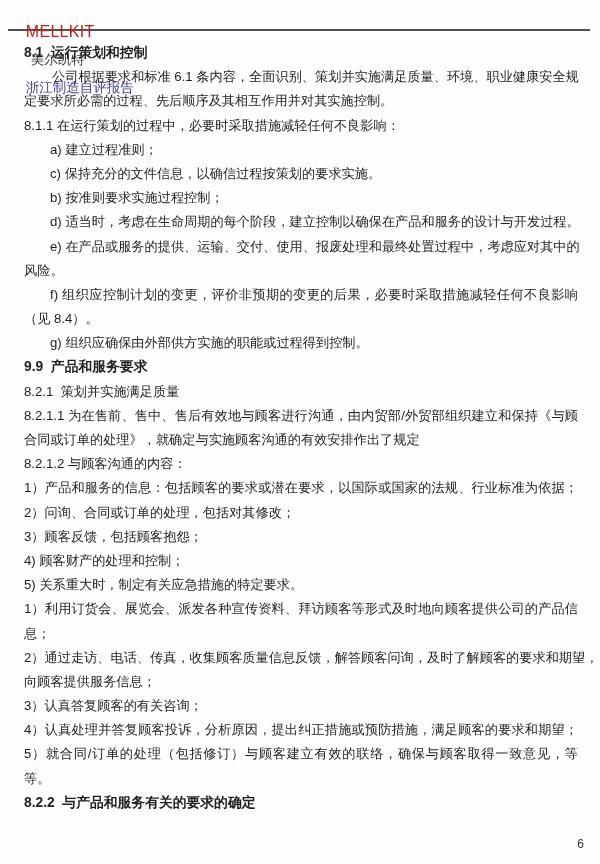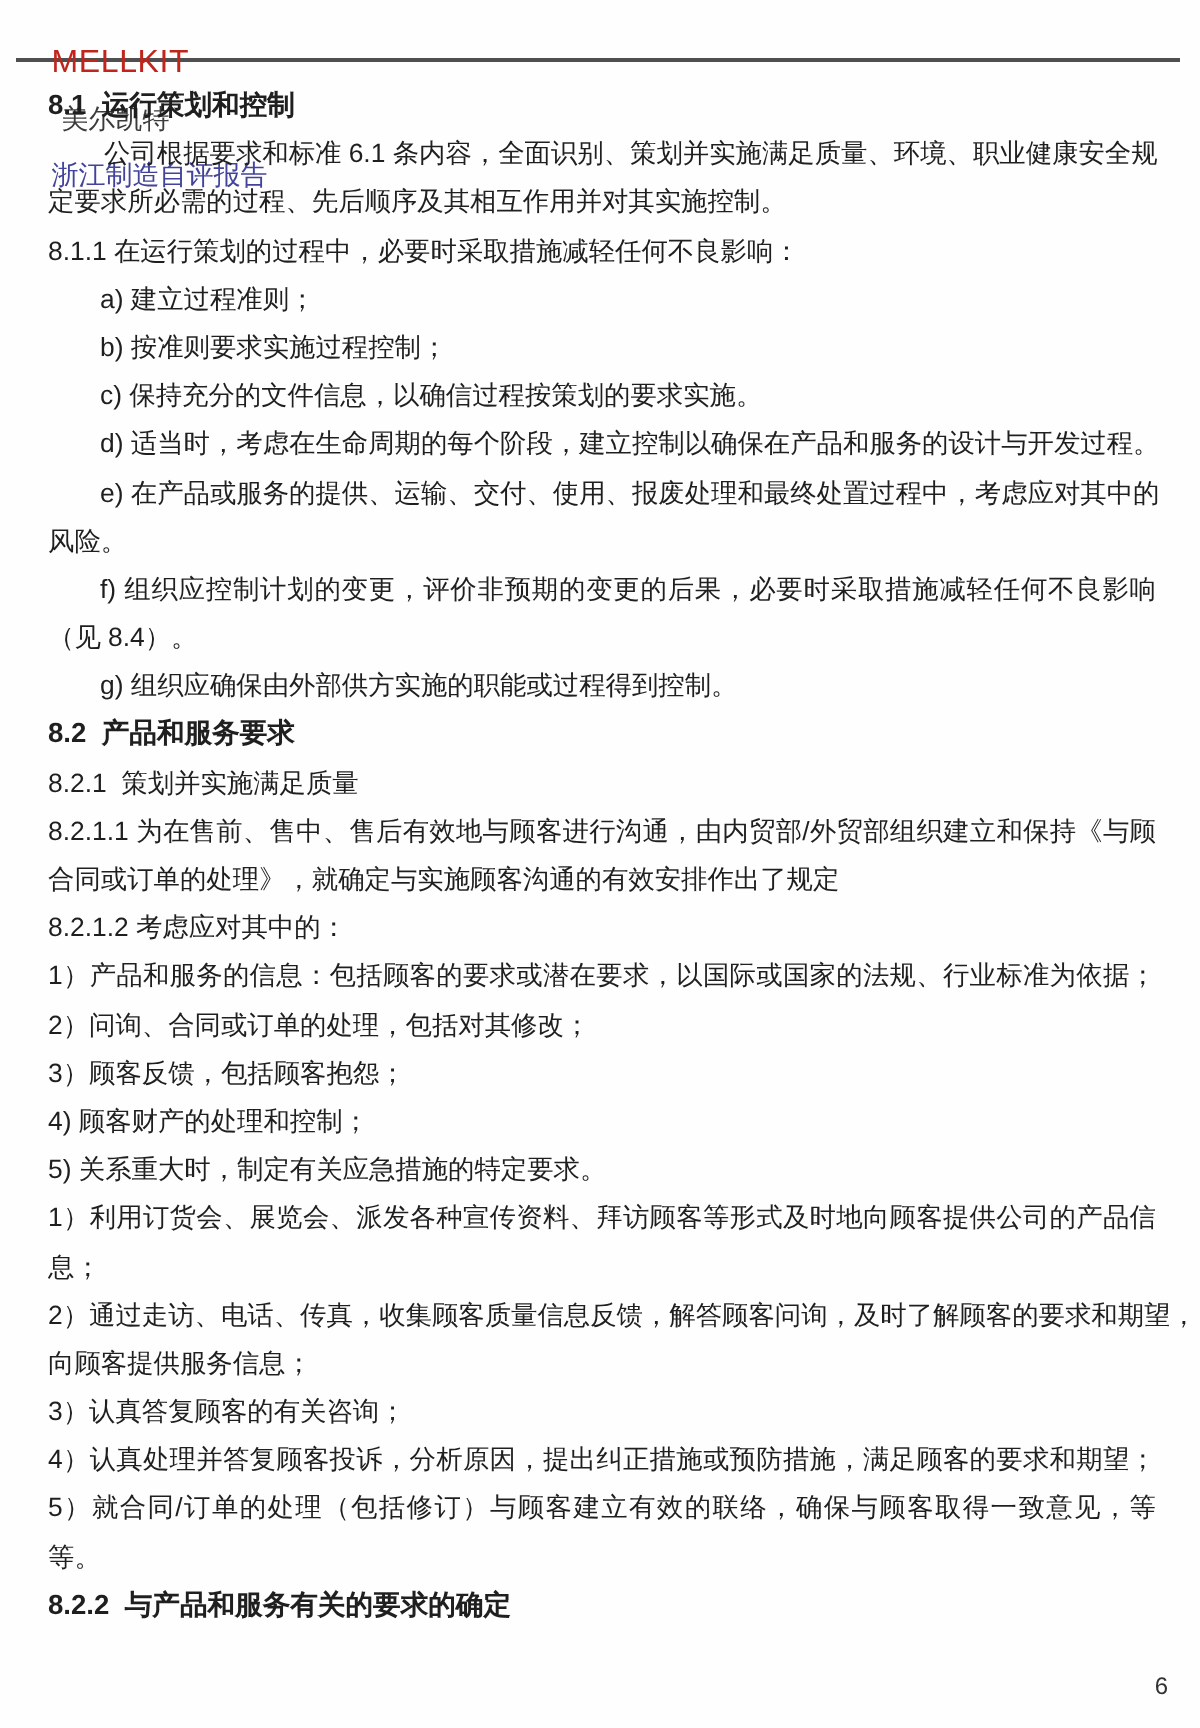--- a/index.html
+++ b/index.html
@@ -86,33 +86,33 @@
     <span class="t1">美尔凯特</span>
     <span class="t2">浙江制造自评报告</span>
   </div>
 
   <div class="content" id="content">
       <div class="line b">8.1  运行策划和控制</div>
       <div class="line i2 j">公司根据要求和标准 6.1 条内容，全面识别、策划并实施满足质量、环境、职业健康安全规</div>
       <div class="line">定要求所必需的过程、先后顺序及其相互作用并对其实施控制。</div>
       <div class="line">8.1.1 在运行策划的过程中，必要时采取措施减轻任何不良影响：</div>
       <div class="line i1">a) 建立过程准则；</div>
+      <div class="line i1">c) 保持充分的文件信息，以确信过程按策划的要求实施。</div>
       <div class="line i1">b) 按准则要求实施过程控制；</div>
-      <div class="line i1">c) 保持充分的文件信息，以确信过程按策划的要求实施。</div>
       <div class="line i1 j">d) 适当时，考虑在生命周期的每个阶段，建立控制以确保在产品和服务的设计与开发过程。</div>
       <div class="line i1 j">e) 在产品或服务的提供、运输、交付、使用、报废处理和最终处置过程中，考虑应对其中的</div>
       <div class="line">风险。</div>
       <div class="line i1 j">f) 组织应控制计划的变更，评价非预期的变更的后果，必要时采取措施减轻任何不良影响</div>
       <div class="line">（见 8.4）。</div>
       <div class="line i1">g) 组织应确保由外部供方实施的职能或过程得到控制。</div>
-      <div class="line b">8.2  产品和服务要求</div>
+      <div class="line b">9.9  产品和服务要求</div>
       <div class="line">8.2.1  策划并实施满足质量</div>
       <div class="line j">8.2.1.1 为在售前、售中、售后有效地与顾客进行沟通，由内贸部/外贸部组织建立和保持《与顾</div>
       <div class="line">合同或订单的处理》，就确定与实施顾客沟通的有效安排作出了规定</div>
-      <div class="line">8.2.1.2 考虑应对其中的：</div>
+      <div class="line">8.2.1.2 与顾客沟通的内容：</div>
       <div class="line j">1）产品和服务的信息：包括顾客的要求或潜在要求，以国际或国家的法规、行业标准为依据；</div>
       <div class="line">2）问询、合同或订单的处理，包括对其修改；</div>
       <div class="line">3）顾客反馈，包括顾客抱怨；</div>
       <div class="line">4) 顾客财产的处理和控制；</div>
       <div class="line">5) 关系重大时，制定有关应急措施的特定要求。</div>
       <div class="line j">1）利用订货会、展览会、派发各种宣传资料、拜访顾客等形式及时地向顾客提供公司的产品信</div>
       <div class="line">息；</div>
       <div class="line j">2）通过走访、电话、传真，收集顾客质量信息反馈，解答顾客问询，及时了解顾客的要求和期望，</div>
       <div class="line">向顾客提供服务信息；</div>
       <div class="line">3）认真答复顾客的有关咨询；</div>

